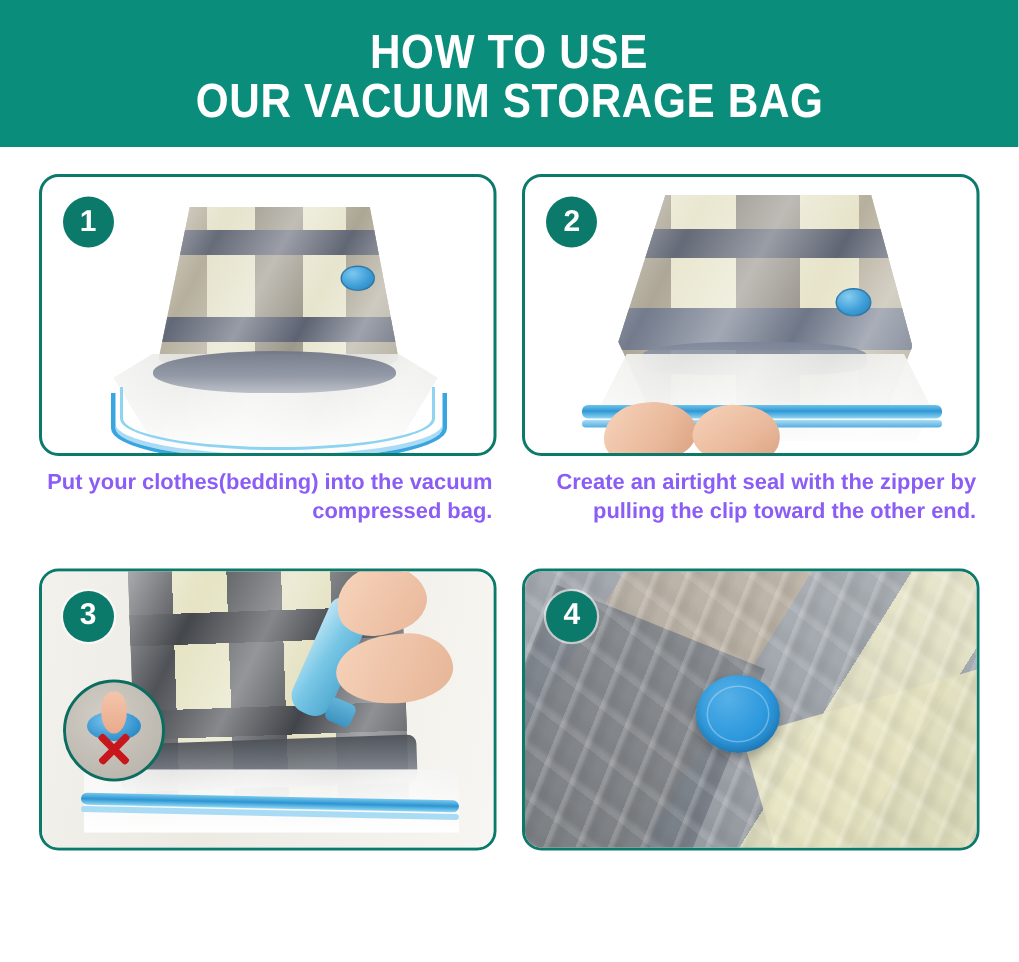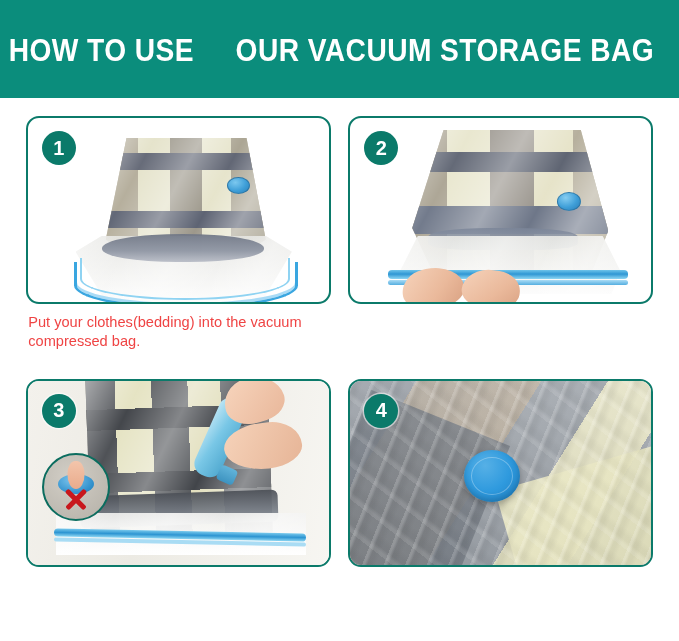--- a/index.html
+++ b/index.html
@@ -15,21 +15,21 @@
     overflow: hidden;
     position: relative;
   }
 
   
   .header-banner {
     width: 679px;
     height: 98px;
     background: #0b8d7c;
     display: flex;
-    flex-direction: row;
+    flex-direction: column;
     align-items: center;
     justify-content: center;
     box-sizing: border-box;
     padding-top: 4px;
   }
   .header-line {
     color: #ffffff;
     font-family: "Liberation Sans Narrow", "Liberation Sans", sans-serif;
     font-weight: bold;
     letter-spacing: 0.5px;
@@ -90,25 +90,26 @@
     display: flex;
     align-items: center;
     justify-content: center;
     z-index: 30;
     box-shadow: 0 0 0 1.5px rgba(255,255,255,0.55);
     font-family: "Liberation Sans", sans-serif;
   }
   .caption {
     margin-top: 9px;
     width: 300px;
-    text-align: left;
+    text-align: right;
     font-size: 14.6px;
     line-height: 1.32;
-    color: #ef4444;
+    color: #8b5cf6;
     font-family: "Liberation Sans", sans-serif;
+    font-weight: bold;
   }
   .plastic-sheen {
     position: absolute;
     inset: 0;
     background:
       linear-gradient(118deg, rgba(255,255,255,0.55) 0%, rgba(255,255,255,0.05) 22%,
                       rgba(255,255,255,0.38) 43%, rgba(255,255,255,0.02) 62%,
                       rgba(255,255,255,0.42) 80%, rgba(255,255,255,0.12) 100%);
     pointer-events: none;
   }
@@ -584,20 +585,21 @@
         <div class="s2-lower">
           <div class="plastic-sheen"></div>
         </div>
         <div class="s2-zipline"></div>
         <div class="s2-zipline2"></div>
         <div class="hand s2-hand-l"></div>
         <div class="hand s2-hand-r"></div>
       </div>
       <div class="badge">2</div>
     </div>
+    <div class="caption">Create an airtight seal with the zipper by pulling the clip toward the other end.</div>
   </div>
 
   <div class="step-cell">
     <div class="step-card">
       <div class="photo">
         <div class="s3-bg"></div>
         <div class="s3-bag">
           <div class="plaid"></div>
           <div class="plastic-sheen"></div>
         </div>

